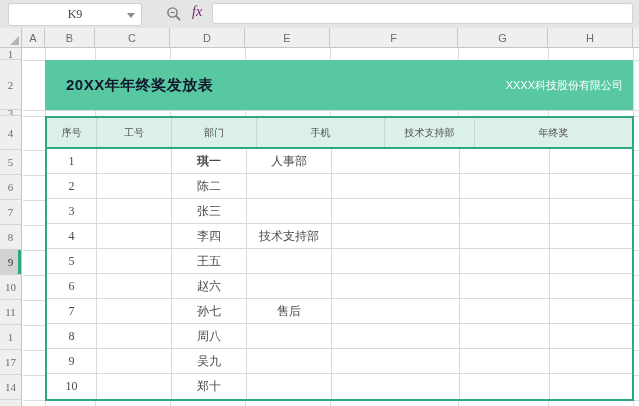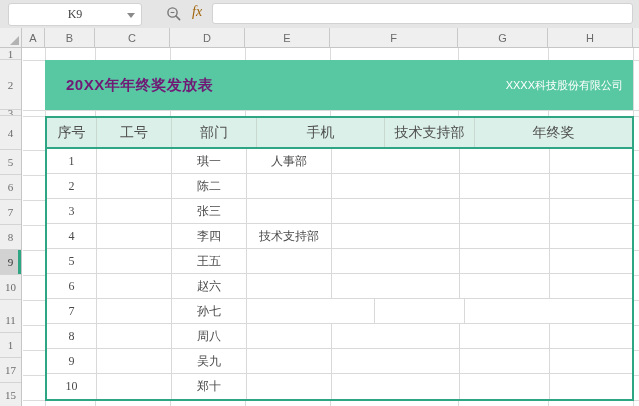--- a/index.html
+++ b/index.html
@@ -8,21 +8,21 @@
 
   
   .formula-bar{position:absolute;left:0;top:0;width:639px;height:28px;background:#E5E5E5;}
   .name-box{position:absolute;left:8px;top:3px;width:132px;height:21px;background:#fff;
             border:1px solid #D2D2D2;border-radius:3px;display:flex;align-items:center;justify-content:center;
             font-family:"Liberation Serif","DejaVu Serif",serif;font-size:12px;color:#444;}
   .name-caret{position:absolute;right:6px;top:9px;width:0;height:0;
               border-left:4px solid transparent;border-right:4px solid transparent;border-top:5px solid #8a8a8a;}
   .magnifier{position:absolute;left:166px;top:6px;width:16px;height:16px;}
   .fx{position:absolute;left:192px;top:4px;font-family:"Liberation Serif","DejaVu Serif",serif;
-      font-style:italic;font-size:14px;color:#a16207;}
+      font-style:italic;font-size:14px;color:#701a75;}
   .formula-input{position:absolute;left:212px;top:3px;width:421px;height:21px;background:#fff;
                  border:1px solid #D2D2D2;border-radius:3px;font-size:12px;color:#444;padding:0 4px;
                  box-sizing:border-box;outline:none;}
 
   
   .col-strip{position:absolute;left:0;top:28px;width:639px;height:20px;background:#EFEFEF;
              border-bottom:1px solid #C6C6C6;box-sizing:border-box;display:flex;}
   .corner{width:22px;height:100%;border-right:1px solid #C6C6C6;box-sizing:border-box;position:relative;}
   .corner .tri{position:absolute;right:2px;bottom:2px;width:0;height:0;
                border-left:9px solid transparent;border-bottom:9px solid #B3B3B3;}
@@ -38,30 +38,30 @@
   .row-cell.selected{background:#D2D2D2;box-shadow:inset -3px 0 0 0 var(--table-border);color:#333;}
 
   
   .vline{position:absolute;top:48px;width:1px;height:358px;background:#DBDBDB;z-index:1;}
   .hline{position:absolute;left:23px;width:616px;height:1px;background:#DBDBDB;z-index:1;}
 
   
   .banner{position:absolute;left:45px;top:60px;width:588px;height:50px;background:var(--accent);
           z-index:2;display:flex;align-items:center;justify-content:space-between;
           padding:0 10px 0 21px;box-sizing:border-box;}
-  .banner-title{color:#701a75;font-size:15px;font-weight:bold;letter-spacing:0.5px;}
+  .banner-title{color:#0f172a;font-size:15px;font-weight:bold;letter-spacing:0.5px;}
   .banner-company{color:#fff;font-size:11px;}
 
   
   .sheet-table{position:absolute;left:45px;top:116px;width:589px;height:285px;z-index:2;
                background:#fff;border:2px solid var(--table-border);box-sizing:border-box;
                display:flex;flex-direction:column;}
   .t-header{display:flex;height:31px;flex:none;background:var(--header-fill);
             border-bottom:2px solid var(--table-border);box-sizing:border-box;}
-  .t-hcell{display:flex;align-items:center;justify-content:center;font-size:14px;color:#4F4F4F;
+  .t-hcell{display:flex;align-items:center;justify-content:center;font-size:10px;color:#4F4F4F;
            border-right:1px solid #C9D9D0;box-sizing:border-box;flex:none;height:100%;}
   .t-hcell:last-child{border-right:none;flex:1;text-align:center;}
   .t-row{display:flex;height:25px;flex:none;border-bottom:1px solid #D9D9D9;box-sizing:border-box;}
   .t-row:last-child{border-bottom:none;}
   .t-cell{display:flex;align-items:center;justify-content:center;font-size:12px;color:#4A4A4A;
           border-right:1px solid #D9D9D9;box-sizing:border-box;flex:none;height:100%;}
   .t-cell:last-child{border-right:none;flex:1;}
   .t-cell.num{font-family:"Liberation Serif","DejaVu Serif",serif;}
 </style>
 </head>
@@ -105,24 +105,24 @@
   <div class="row-cell" style="height: 12px;">1</div>
       <div class="row-cell" style="height: 50px;">2</div>
       <div class="row-cell" style="height: 6px;">3</div>
       <div class="row-cell" style="height: 34px;">4</div>
       <div class="row-cell" style="height: 25px;">5</div>
       <div class="row-cell" style="height: 25px;">6</div>
       <div class="row-cell" style="height: 25px;">7</div>
       <div class="row-cell" style="height: 25px;">8</div>
       <div class="row-cell selected" style="height: 25px;">9</div>
       <div class="row-cell" style="height: 25px;">10</div>
-      <div class="row-cell" style="height: 25px; margin-top: 8px;">11</div>
+      <div class="row-cell" style="height: 25px;">11</div>
       <div class="row-cell" style="height: 25px;">1</div>
       <div class="row-cell" style="height: 25px;">17</div>
-      <div class="row-cell" style="height: 25px;">15</div>
+      <div class="row-cell" style="height: 25px;">14</div>
     </div>
 
   <div id="gridlines">
       <div class="vline" style="left: 45px;"></div>
       <div class="vline" style="left: 95px;"></div>
       <div class="vline" style="left: 170px;"></div>
       <div class="vline" style="left: 245px;"></div>
       <div class="vline" style="left: 330px;"></div>
       <div class="vline" style="left: 458px;"></div>
       <div class="vline" style="left: 548px;"></div>
@@ -154,21 +154,21 @@
         <div class="t-hcell" style="width: 75px;">工号</div>
         <div class="t-hcell" style="width: 85px;">部门</div>
         <div class="t-hcell" style="width: 128px;">手机</div>
         <div class="t-hcell" style="width: 90px;">技术支持部</div>
         <div class="t-hcell" style="width: 85px;">年终奖</div>
       </div>
 
   <div class="t-row">
         <div class="t-cell num" style="width: 50px;">1</div>
         <div class="t-cell" style="width: 75px;"></div>
-        <div class="t-cell" style="width: 75px;">琪一</div>
+        <div class="t-cell" style="width: 75px; font-weight: bold;">琪一</div>
         <div class="t-cell" style="width: 85px;">人事部</div>
         <div class="t-cell" style="width: 128px;"></div>
         <div class="t-cell" style="width: 90px;"></div>
         <div class="t-cell" style="width: 85px;"></div>
       </div>
       <div class="t-row">
         <div class="t-cell num" style="width: 50px;">2</div>
         <div class="t-cell" style="width: 75px;"></div>
         <div class="t-cell" style="width: 75px;">陈二</div>
         <div class="t-cell" style="width: 85px;"></div>
@@ -209,20 +209,21 @@
         <div class="t-cell" style="width: 75px;">赵六</div>
         <div class="t-cell" style="width: 85px;"></div>
         <div class="t-cell" style="width: 128px;"></div>
         <div class="t-cell" style="width: 90px;"></div>
         <div class="t-cell" style="width: 85px;"></div>
       </div>
       <div class="t-row">
         <div class="t-cell num" style="width: 50px;">7</div>
         <div class="t-cell" style="width: 75px;"></div>
         <div class="t-cell" style="width: 75px;">孙七</div>
+        <div class="t-cell" style="width: 85px;">售后</div>
         <div class="t-cell" style="width: 128px;"></div>
         <div class="t-cell" style="width: 90px;"></div>
         <div class="t-cell" style="width: 85px;"></div>
       </div>
       <div class="t-row">
         <div class="t-cell num" style="width: 50px;">8</div>
         <div class="t-cell" style="width: 75px;"></div>
         <div class="t-cell" style="width: 75px;">周八</div>
         <div class="t-cell" style="width: 85px;"></div>
         <div class="t-cell" style="width: 128px;"></div>

